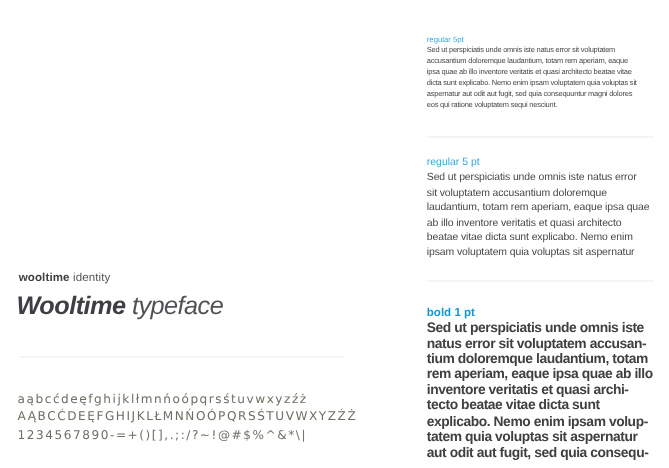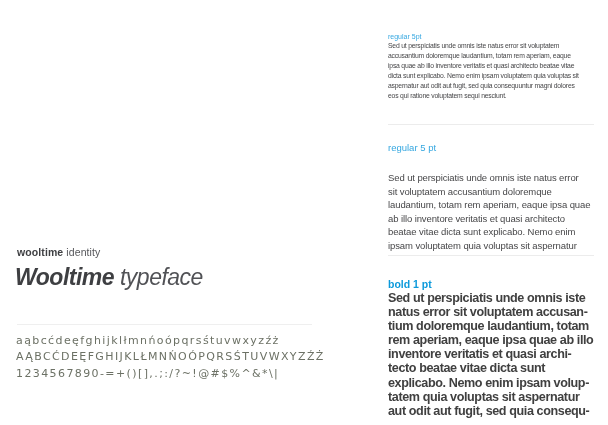--- a/index.html
+++ b/index.html
@@ -27,21 +27,21 @@
   }
   .title .t-bold{font-weight:bold;}
   .title .t-light{font-weight:normal;color:#515256;}
 
   .left-rule{
     position:absolute;left:17px;top:324px;width:295px;height:1px;
     background:#efefef;
   }
 
   .charset{
-    position:absolute;left:16px;top:333px;width:330px;
+    position:absolute;left:16px;top:355px;width:330px;
     color:#6c7165;font-size:11px;line-height:16.3px;
     letter-spacing:1.4px;white-space:nowrap;
     font-family:"DejaVu Sans","Liberation Sans",sans-serif;
   }
   .charset .cs-line{height:16.3px;}
 
   
   .right-col{position:absolute;left:388px;top:0;width:210px;}
 
   .sample-label{
@@ -51,21 +51,21 @@
     position:absolute;left:0;color:#474749;
     white-space:pre-line;
   }
 
   .lbl-5pt{top:33px;font-size:7px;}
   .txt-5pt{top:41px;font-size:6.8px;line-height:10px;letter-spacing:-0.2px;width:210px;}
 
   .divider-1{position:absolute;left:0;top:124px;width:206px;height:1px;background:#ececec;}
 
   .lbl-7pt{top:142px;font-size:9.5px;}
-  .txt-7pt{top:155px;font-size:9.5px;line-height:13.6px;letter-spacing:-0.1px;width:210px;margin-top:16px;}
+  .txt-7pt{top:155px;font-size:9.5px;line-height:13.6px;letter-spacing:-0.1px;width:210px;}
 
   .divider-2{position:absolute;left:0;top:255px;width:206px;height:1px;background:#ececec;}
 
   .lbl-9pt{top:278px;font-size:10.5px;font-weight:bold;color:#0d9adb;}
   .txt-9pt{top:291px;font-size:12.6px;line-height:14.1px;letter-spacing:-0.4px;
            font-weight:bold;color:#404040;width:212px;}
 </style>
 </head>
 <body>
 

